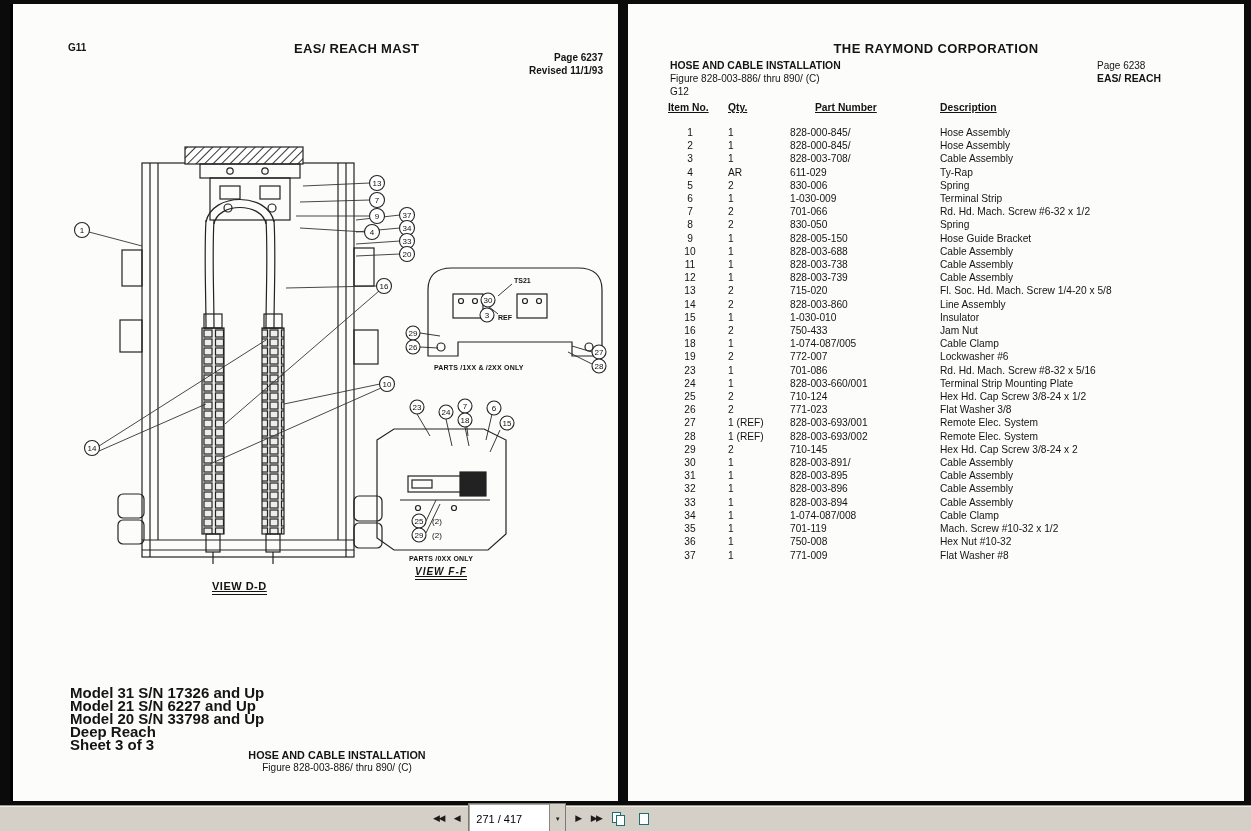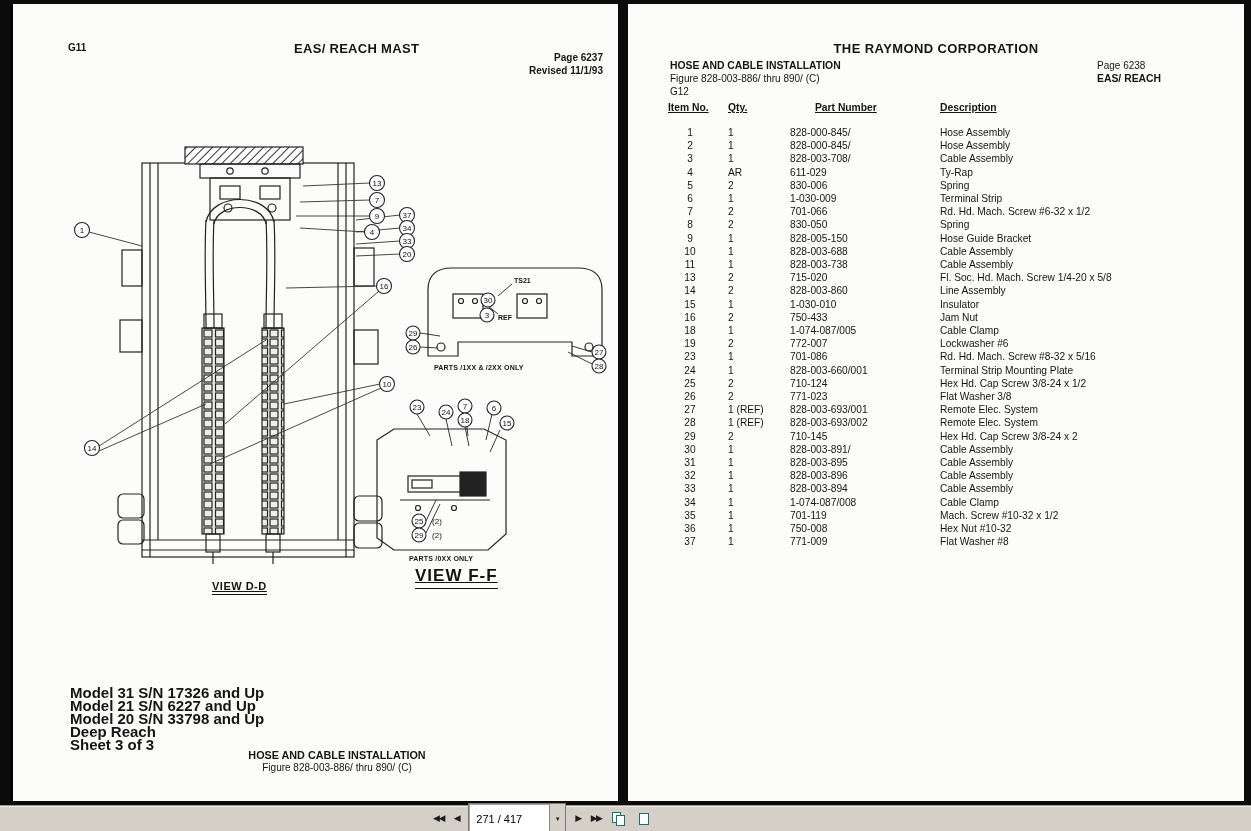--- a/index.html
+++ b/index.html
@@ -13,21 +13,21 @@
   
   .g-ref{position:absolute;left:58px;top:38px;font-size:10px;font-weight:600;}
   .lp-title{position:absolute;left:284px;top:37px;font-size:13px;font-weight:700;letter-spacing:.3px;}
   .lp-pageinfo{position:absolute;left:475px;top:48px;width:118px;text-align:right;font-size:10px;font-weight:600;line-height:12.5px;}
   .diagram{position:absolute;left:50px;top:100px;width:560px;height:500px;}
   .parts-caption{position:absolute;font-size:7px;font-weight:700;letter-spacing:.2px;}
   .parts-1{left:424px;top:360px;}
   .parts-2{left:399px;top:551px;}
   .view-label{position:absolute;font-weight:700;color:#131313;text-decoration:underline;border-bottom:1.5px solid #131313;padding-bottom:1.5px;}
   .view-dd{left:202px;top:576px;font-size:11px;letter-spacing:.5px;}
-  .view-ff{left:405px;top:562px;font-size:17px;letter-spacing:1px;}
+  .view-ff{left:405px;top:562px;font-size:10px;letter-spacing:1px;font-style:italic;}
   .model-notes{position:absolute;left:60px;top:682px;font-size:15px;font-weight:600;line-height:13px;}
   .lp-caption{position:absolute;left:137px;top:745px;width:380px;text-align:center;}
   .lp-caption-title{font-size:10.8px;font-weight:700;}
   .lp-caption-fig{font-size:10px;margin-top:1px;}
 
   
   .rp-company{position:absolute;left:0;top:37px;width:100%;text-align:center;font-size:13px;font-weight:700;letter-spacing:.4px;}
   .rp-head-left{position:absolute;left:42px;top:55px;font-size:10px;line-height:13px;}
   .rp-head-left .hl-title{font-weight:700;font-size:10.4px;}
   .rp-head-right{position:absolute;left:469px;top:55px;font-size:10px;line-height:13px;}
@@ -416,20 +416,26 @@
           <td class="c-desc">Cable Assembly</td>
         </tr>
 
         <tr>
           <td class="c-item">11</td>
           <td class="c-qty">1</td>
           <td class="c-part">828-003-738</td>
           <td class="c-desc">Cable Assembly</td>
         </tr>
 
+        <tr>
+          <td class="c-item">12</td>
+          <td class="c-qty">1</td>
+          <td class="c-part">828-003-739</td>
+          <td class="c-desc">Cable Assembly</td>
+        </tr>
 
         <tr>
           <td class="c-item">13</td>
           <td class="c-qty">2</td>
           <td class="c-part">715-020</td>
           <td class="c-desc">Fl. Soc. Hd. Mach. Screw 1/4-20 x 5/8</td>
         </tr>
 
         <tr>
           <td class="c-item">14</td>

